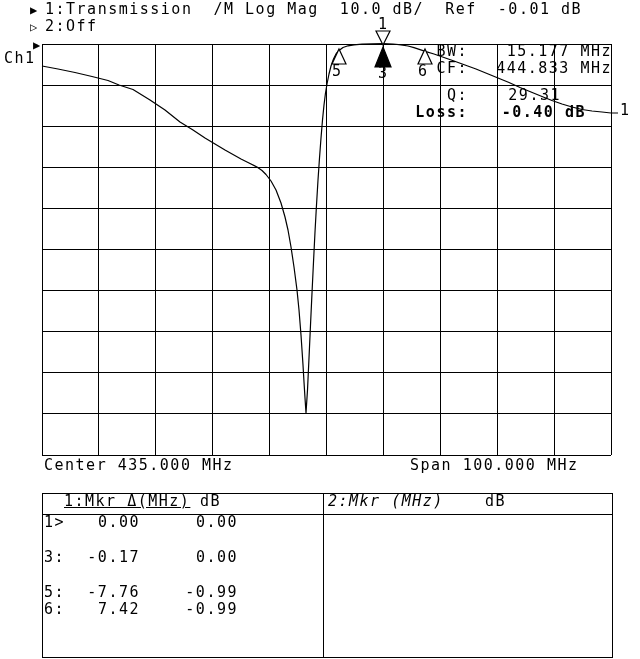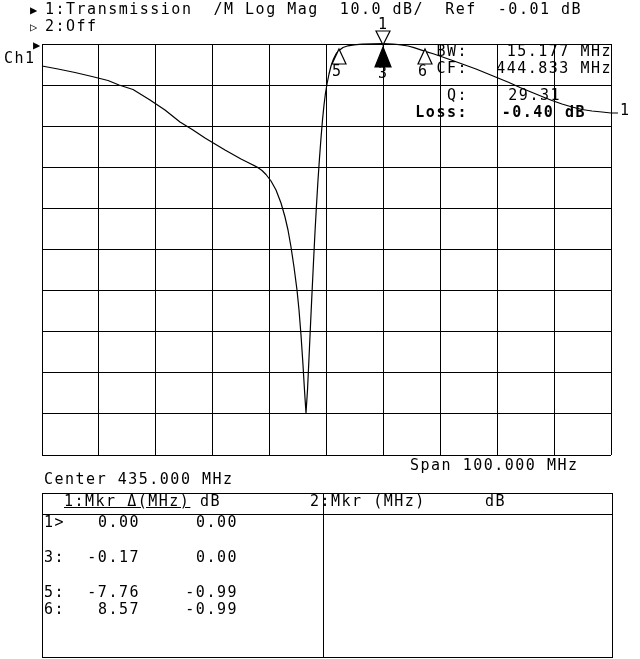--- a/index.html
+++ b/index.html
@@ -80,28 +80,28 @@
 
 <span class="abs" style="left:620px;top:103px;">1</span>
 
 <div id="mk-labels">
     <span class="mk-label" style="left: 378px; top: 17px;">1</span>
     <span class="mk-label" style="left: 378px; top: 66px;">3</span>
     <span class="mk-label" style="left: 332px; top: 64px;">5</span>
     <span class="mk-label" style="left: 418px; top: 64px;">6</span>
   </div>
 
-<span class="abs" style="left:44px;top:458px;margin-top:14px;">Center 435.000 MHz</span>
+<span class="abs" style="left:44px;top:458px;">Center 435.000 MHz</span>
 <span class="abs right" style="left:410px;top:458px;width:202px;">Span 100.000 MHz</span>
 
 <div id="mkr-box"></div>
 <div id="mkr-divider"></div>
 <div id="mkr-headline"></div>
 <span class="abs" style="left:64px;top:494px;text-decoration:underline;">1:Mkr Δ(MHz)</span>
 <span class="abs" style="left:200px;top:494px;">dB</span>
-<span class="abs" style="left:310px;top:494px;">2:Mkr (MHz)</span>
+<span class="abs" style="left:328px;top:494px;font-style:italic;">2:Mkr (MHz)</span>
 <span class="abs" style="left:485px;top:494px;">dB</span>
 <div id="mkr-rows" style="position:absolute;left:42px;top:515px;width:280px;height:140px;">
     <div class="mkrow" style="top: 0px;"><span class="mkrow-id">1&gt;</span><span class="mkrow-freq">0.00</span><span class="mkrow-db">0.00</span></div>
     <div class="mkrow" style="top: 34.8px;"><span class="mkrow-id">3:</span><span class="mkrow-freq">-0.17</span><span class="mkrow-db">0.00</span></div>
     <div class="mkrow" style="top: 69.6px;"><span class="mkrow-id">5:</span><span class="mkrow-freq">-7.76</span><span class="mkrow-db">-0.99</span></div>
-    <div class="mkrow" style="top: 87px;"><span class="mkrow-id">6:</span><span class="mkrow-freq">8.57</span><span class="mkrow-db">-0.99</span></div>
+    <div class="mkrow" style="top: 87px;"><span class="mkrow-id">6:</span><span class="mkrow-freq">7.42</span><span class="mkrow-db">-0.99</span></div>
   </div>
 
 </body></html>

